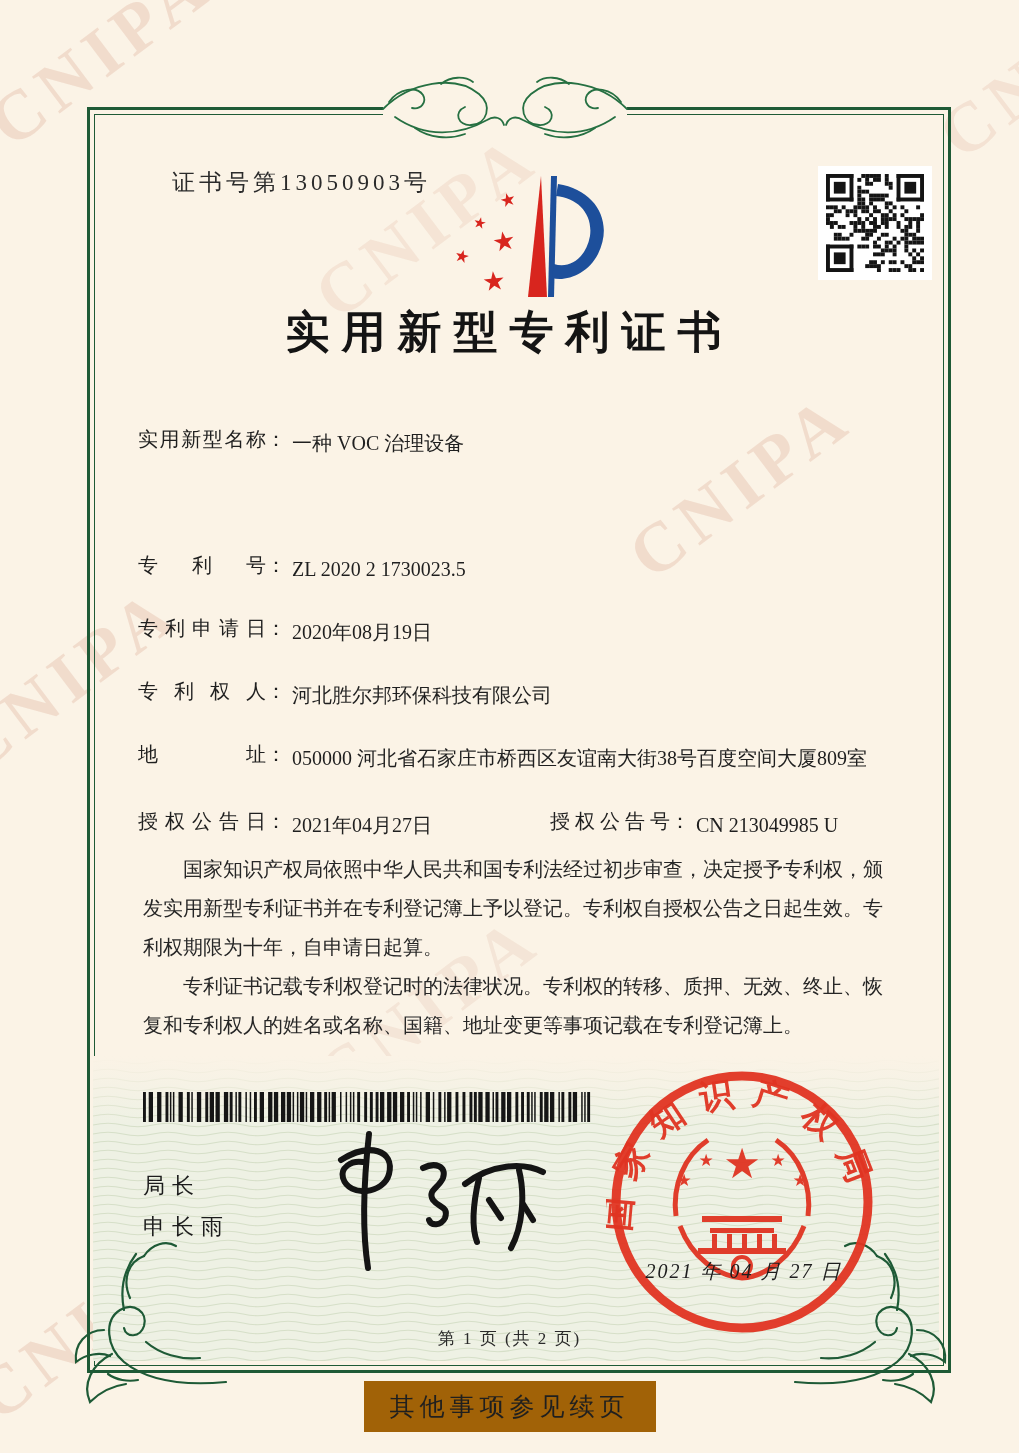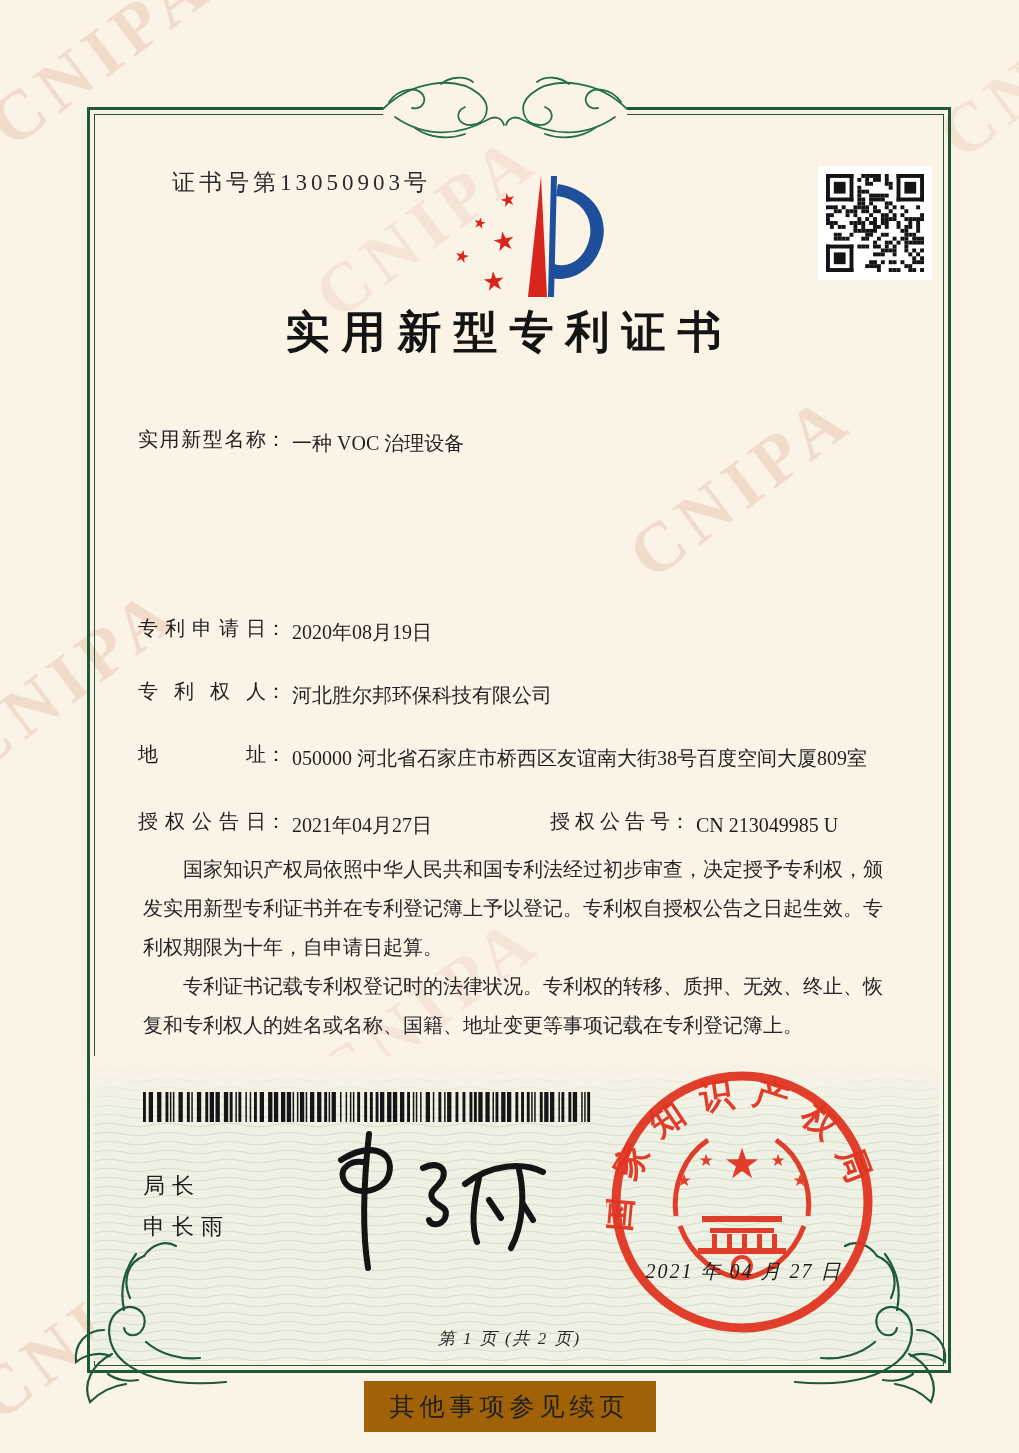--- a/index.html
+++ b/index.html
@@ -44,21 +44,21 @@
 
   .director-title{position:absolute;left:143px;top:1171px;font-size:22px;letter-spacing:7px;color:#1c1c1c;}
   .director-name{position:absolute;left:143px;top:1212px;font-size:22px;letter-spacing:7px;color:#1c1c1c;}
 
   .signature{position:absolute;left:283px;top:1126px;}
   .seal{position:absolute;left:606px;top:1066px;}
   .seal-date{position:absolute;left:626px;top:1258px;width:236px;text-align:center;
       font-size:20px;letter-spacing:2px;color:#1d1d1d;font-style:italic;}
 
   .page-info{position:absolute;left:0;top:1327px;width:100%;text-align:center;
-      font-size:17px;letter-spacing:2px;color:#2a2a2a;font-style:italic;}
+      font-size:17px;letter-spacing:2px;color:#2a2a2a;}
   .footer-note{position:absolute;left:50%;top:1381px;transform:translateX(-50%);
       background:#a16207;padding:9px 26px;font-size:25px;letter-spacing:5px;color:#1f1f1f;white-space:nowrap;}
 
   .ornament-top{position:absolute;left:355px;top:62px;}
   .corner-bl{position:absolute;left:50px;top:1232px;}
   .corner-br{position:absolute;left:789px;top:1232px;transform:scaleX(-1);}
   .logo{position:absolute;left:442px;top:170px;}
 </style>
 </head>
 <body>
@@ -385,20 +385,23 @@
         <rect x="23.52" y="70.56" width="3.92" height="27.439999999999998" fill="#141414"></rect>
         <rect x="7.84" y="78.4" width="11.76" height="11.76" fill="#141414"></rect>
       </svg>
   </div>
 
   <div class="title">实用新型专利证书</div>
 
   <div class="frow" style="top:426px">
     <span class="flabel">实用新型名称</span><span class="fcolon">：</span><span class="fvalue">一种 VOC 治理设备</span>
   </div>
+  <div class="frow" style="top:552px">
+    <span class="flabel">专利号</span><span class="fcolon">：</span><span class="fvalue">ZL 2020 2 1730023.5</span>
+  </div>
   <div class="frow" style="top:615px">
     <span class="flabel">专利申请日</span><span class="fcolon">：</span><span class="fvalue">2020年08月19日</span>
   </div>
   <div class="frow" style="top:678px">
     <span class="flabel">专利权人</span><span class="fcolon">：</span><span class="fvalue">河北胜尔邦环保科技有限公司</span>
   </div>
   <div class="frow" style="top:741px">
     <span class="flabel">地址</span><span class="fcolon">：</span><span class="fvalue" style="max-width:575px">050000  河北省石家庄市桥西区友谊南大街38号百度空间大厦809室</span>
   </div>
   <div class="frow" style="top:808px">

